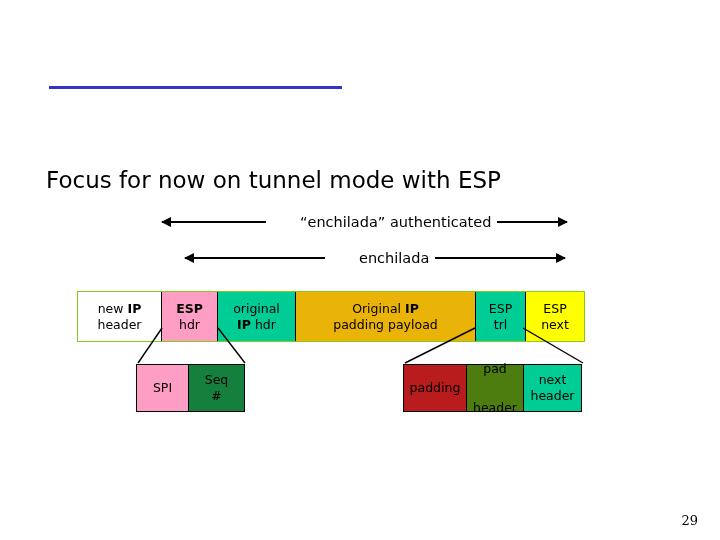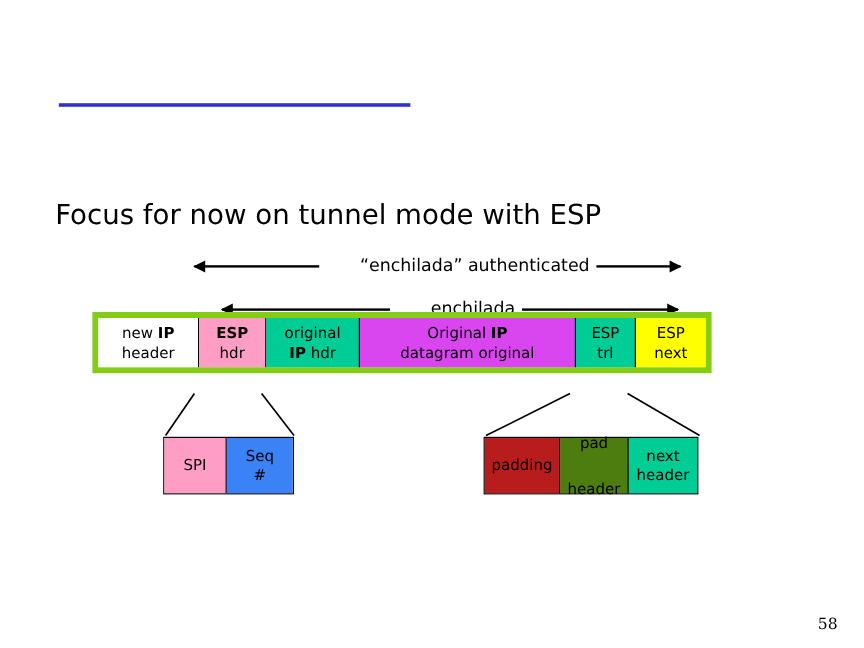--- a/index.html
+++ b/index.html
@@ -98,24 +98,24 @@
   #auth-row .seg-r { width: 70px; }
 
   #enc-row { left: 185px; top: 249px; }
   #enc-row .seg-l { width: 140px; }
   #enc-row .seg-r { width: 130px; }
 
   
   #strip {
     position: absolute;
     left: 77px;
-    top: 260px;
+    top: 291px;
     height: 51px;
     display: flex;
-    border: 5px solid #84cc16;
+    border: 1px solid #84cc16;
     box-sizing: border-box;
   }
   .cell {
     box-sizing: border-box;
     border-right: 1px solid #000000;
     display: flex;
     flex-direction: column;
     align-items: center;
     justify-content: center;
     font-family: "DejaVu Sans", sans-serif;
@@ -185,39 +185,39 @@
         <span class="l2">header</span>
       </div>
       <div class="cell" style="width: 56px; background: rgb(255, 158, 196);">
         <span class="l1 bold">ESP</span>
         <span class="l2">hdr</span>
       </div>
       <div class="cell" style="width: 78px; background: rgb(0, 204, 150);">
         <span class="l1">original</span>
         <span class="l2"><b>IP</b> hdr</span>
       </div>
-      <div class="cell" style="width: 180px; background: #d946ef;">
+      <div class="cell" style="width: 180px; background: #eab308;">
         <span class="l1">Original <b>IP</b></span>
-        <span class="l2">datagram original</span>
+        <span class="l2">padding payload</span>
       </div>
       <div class="cell" style="width: 50px; background: rgb(0, 204, 150);">
         <span class="l1">ESP</span>
         <span class="l2">trl</span>
       </div>
       <div class="cell" style="width: 58px; background: rgb(255, 255, 0);">
         <span class="l1">ESP</span>
         <span class="l2">next</span>
       </div>
     </div>
 
   <div class="substrip" id="esp-sub">
       <div class="cell" style="width: 52px; background: rgb(255, 158, 196);">
         <span class="l1">SPI</span>
       </div>
-      <div class="cell" style="width: 55px; background: #3b82f6;">
+      <div class="cell" style="width: 55px; background: #15803d;">
         <span class="l1">Seq</span>
         <span class="l2">#</span>
       </div>
     </div>
 
   <div class="substrip" id="trl-sub">
       <div class="cell" style="width: 63px; background: #b91c1c;">
         <span class="l1">padding</span>
       </div>
       <div class="cell" style="width: 57px; background: #4d7c0f; gap: 23px;">
@@ -232,14 +232,14 @@
 
   <svg id="connectors">
     <g stroke="#000000" stroke-width="1.4" fill="none">
       <line x1="162" y1="328" x2="138" y2="363"></line>
       <line x1="218" y1="328" x2="245" y2="363"></line>
       <line x1="475" y1="328" x2="405" y2="363"></line>
       <line x1="523" y1="328" x2="583" y2="363"></line>
     </g>
   </svg>
 
-  <div id="pagenum">58</div>
+  <div id="pagenum">29</div>
 </div>
 
 </body></html>

